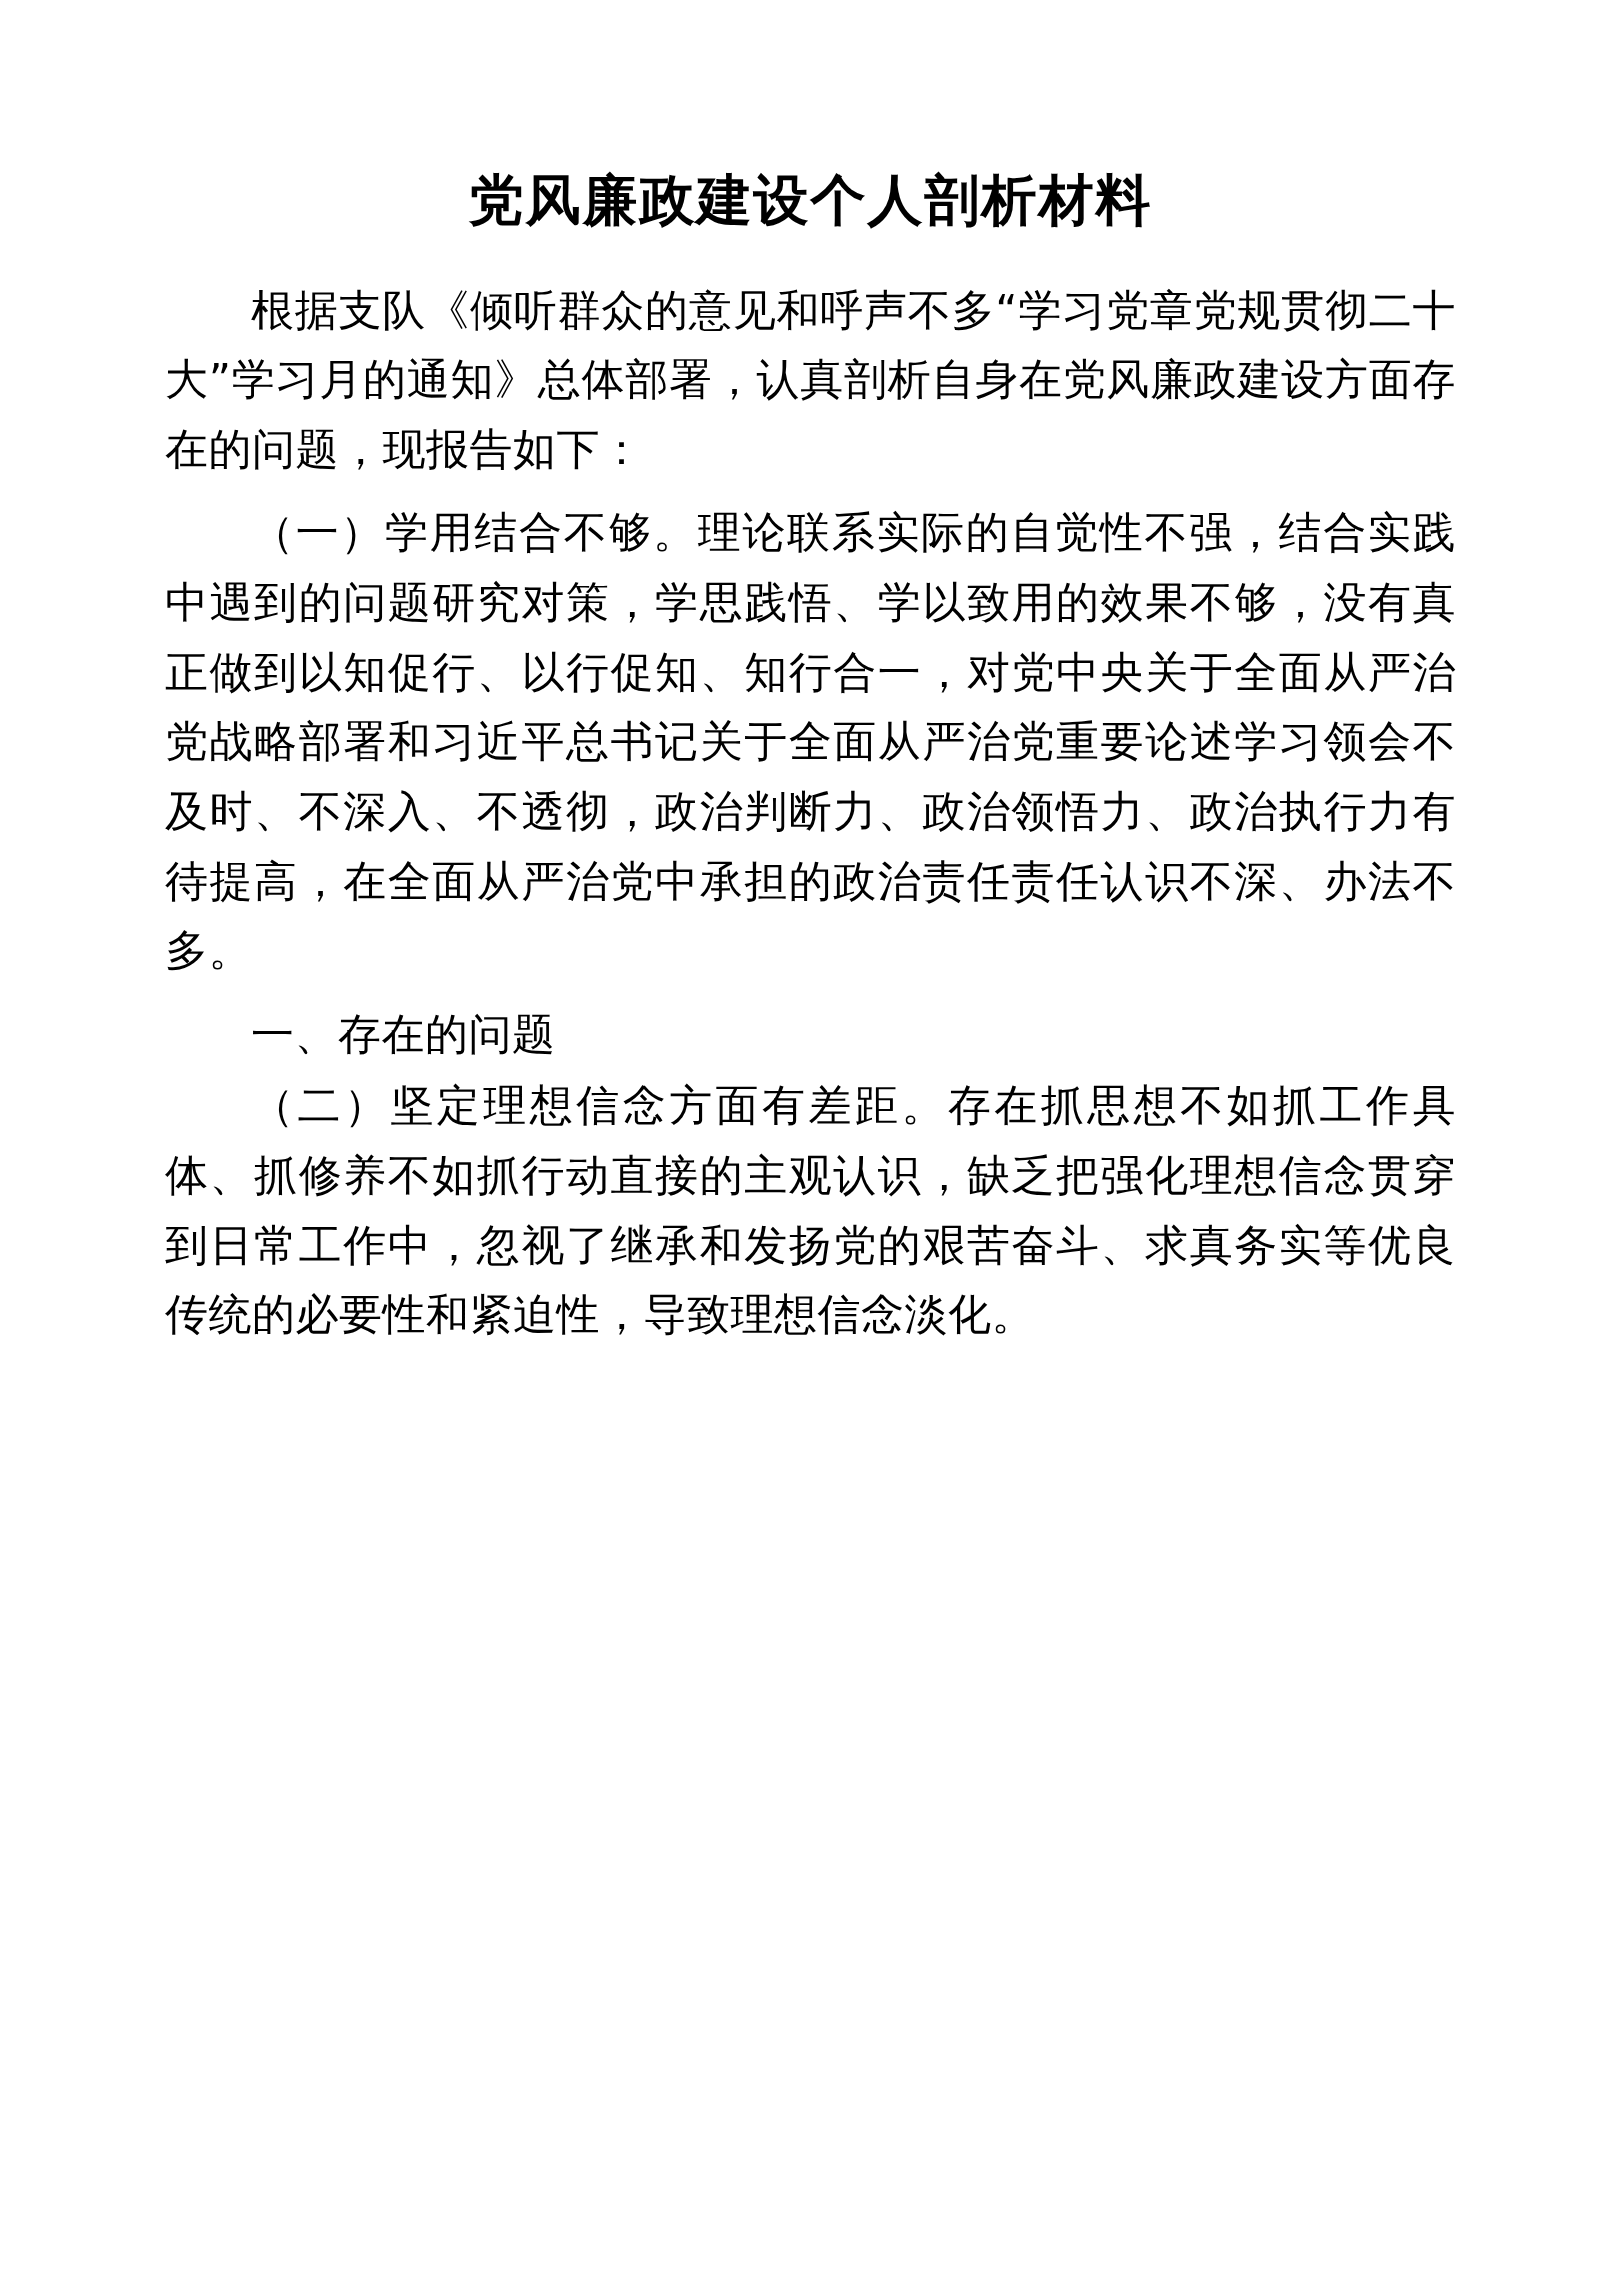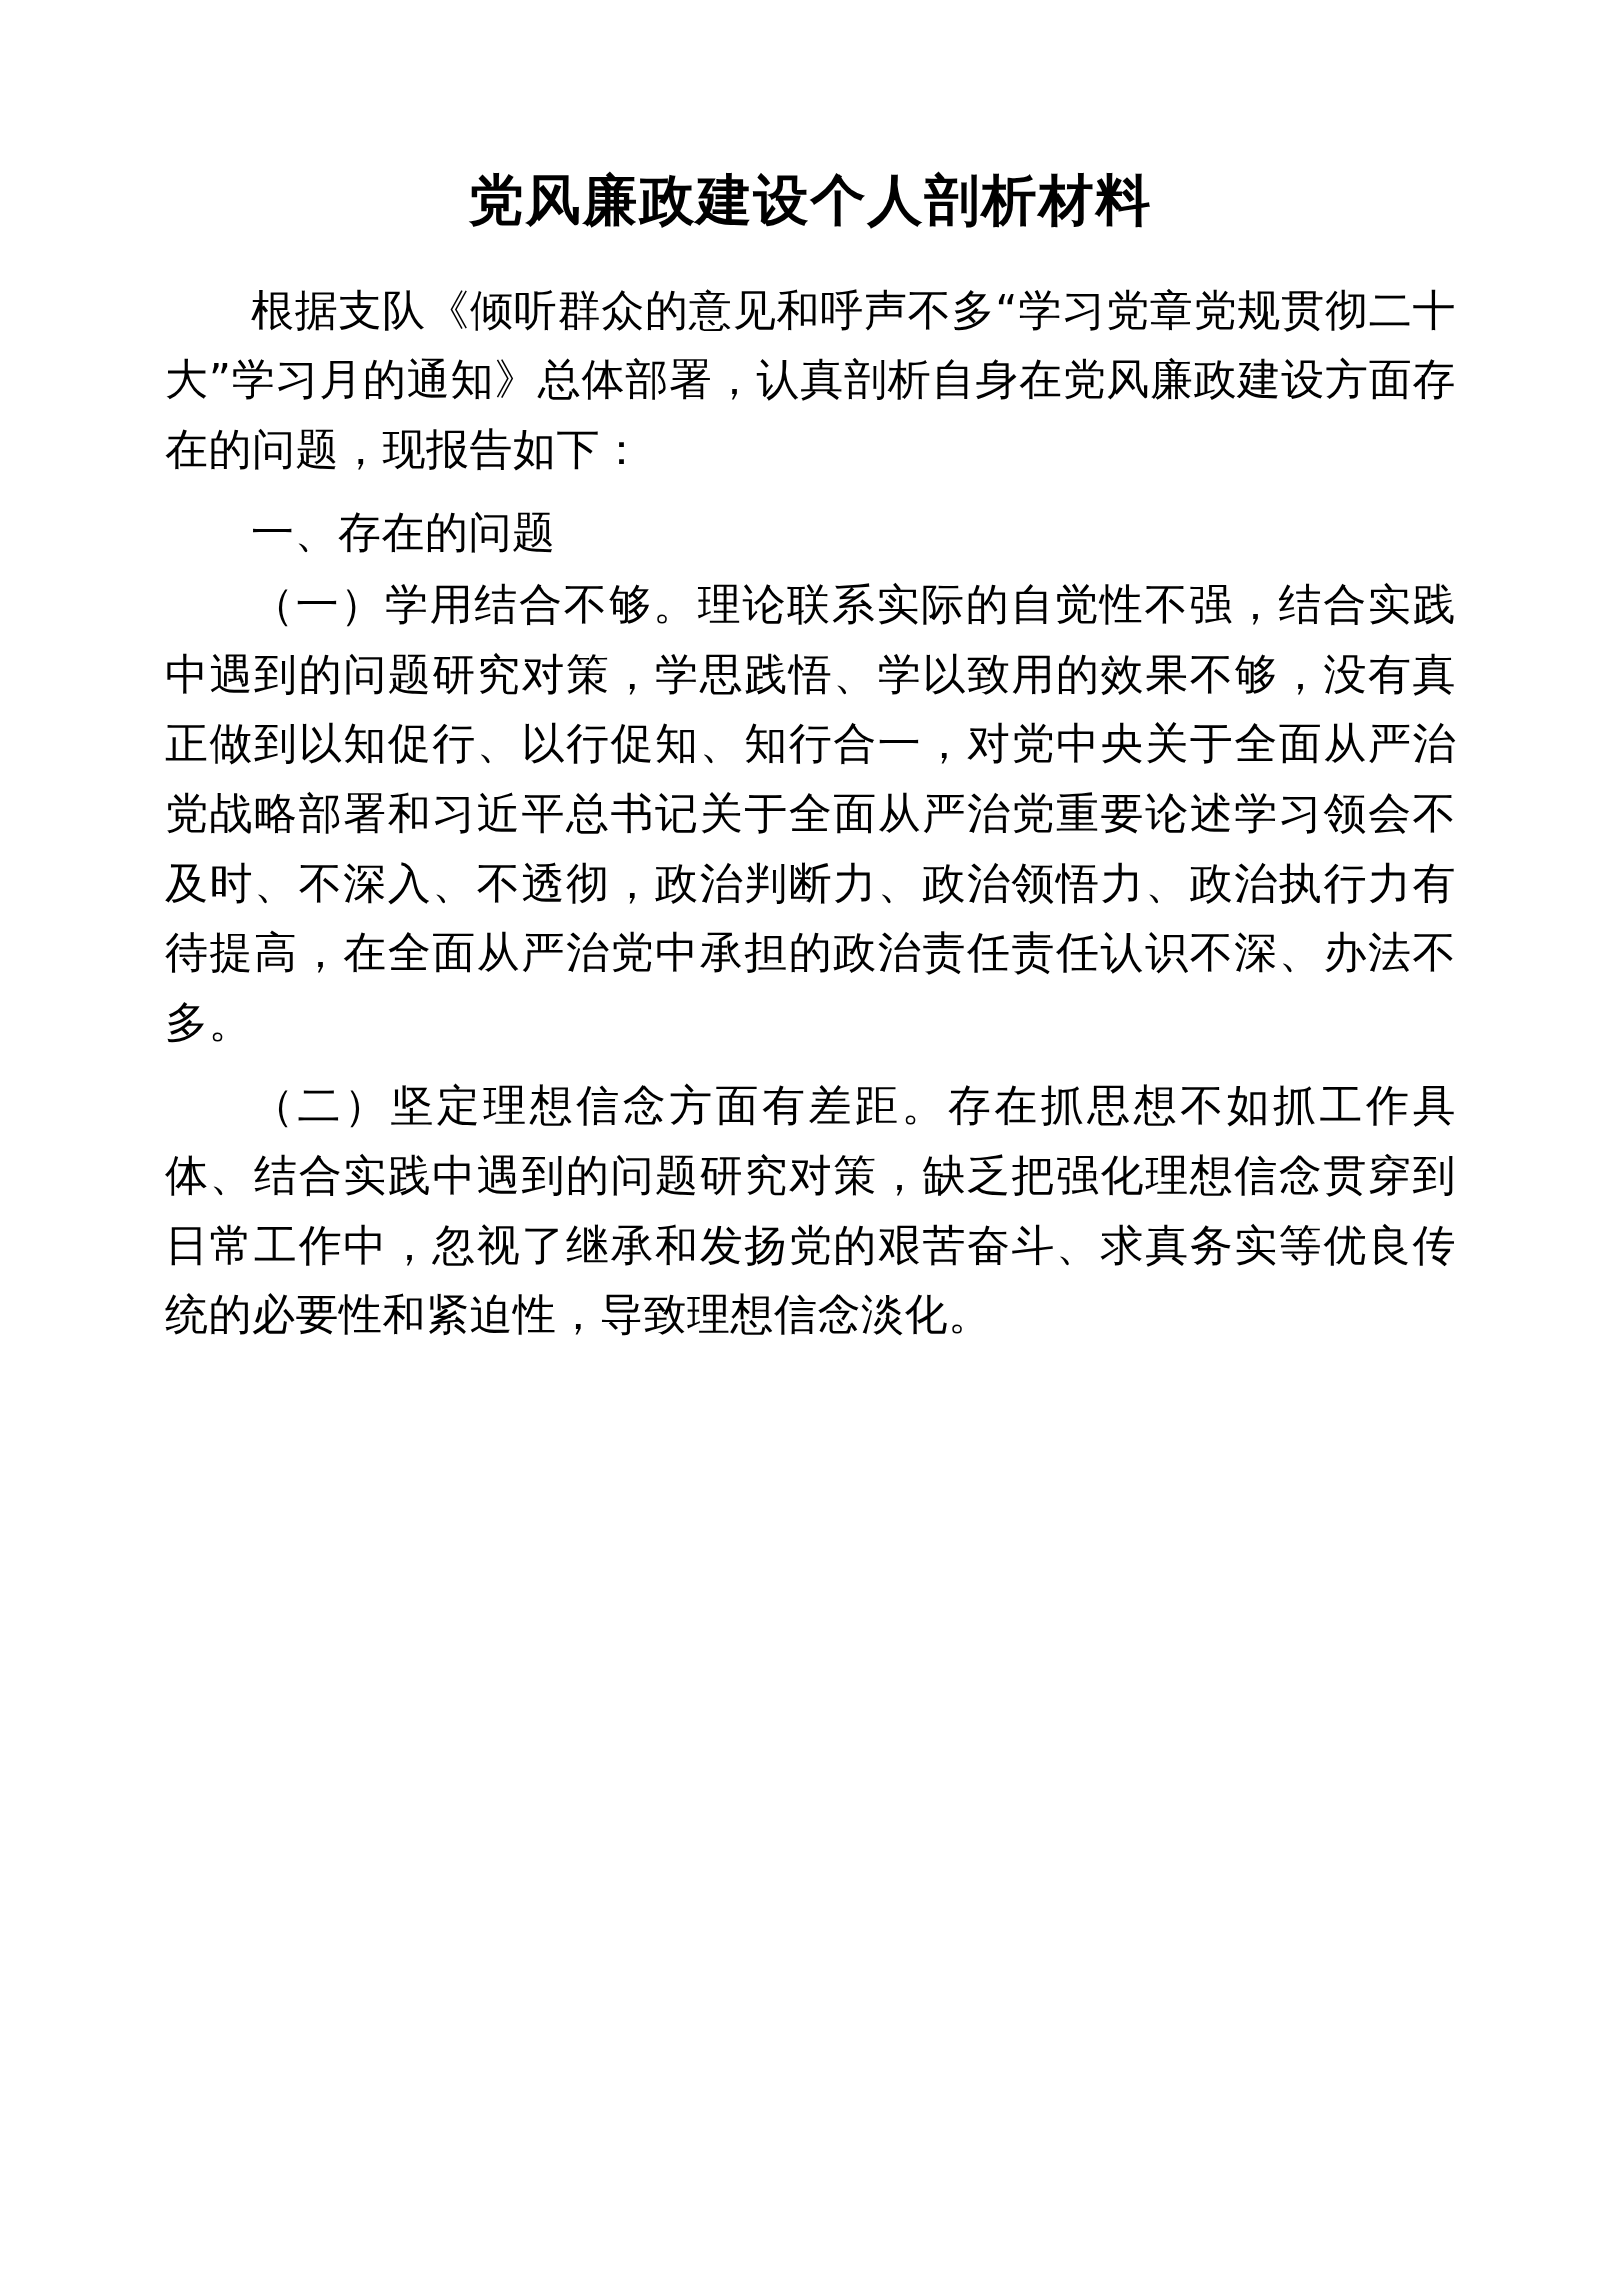--- a/index.html
+++ b/index.html
@@ -44,17 +44,17 @@
   .para.gap {
     margin-bottom: 13.7px;
   }
 </style>
 </head>
 <body>
 
 <div class="page">
   <h1 class="doc-title">党风廉政建设个人剖析材料</h1>
   <p class="para gap">根据支队《倾听群众的意见和呼声不多“学习党章党规贯彻二十大”学习月的通知》总体部署，认真剖析自身在党风廉政建设方面存在的问题，现报告如下：</p>
+  <p class="para gap">（一）学用结合不够。理论联系实际的自觉性不强，结合实践中遇到的问题研究对策，学思践悟、学以致用的效果不够，没有真正做到以知促行、以行促知、知行合一，对党中央关于全面从严治党战略部署和习近平总书记关于全面从严治党重要论述学习领会不及时、不深入、不透彻，政治判断力、政治领悟力、政治执行力有待提高，在全面从严治党中承担的政治责任责任认识不深、办法不多。</p>
   <p class="para tight">一、存在的问题</p>
-  <p class="para gap">（一）学用结合不够。理论联系实际的自觉性不强，结合实践中遇到的问题研究对策，学思践悟、学以致用的效果不够，没有真正做到以知促行、以行促知、知行合一，对党中央关于全面从严治党战略部署和习近平总书记关于全面从严治党重要论述学习领会不及时、不深入、不透彻，政治判断力、政治领悟力、政治执行力有待提高，在全面从严治党中承担的政治责任责任认识不深、办法不多。</p>
-  <p class="para gap">（二）坚定理想信念方面有差距。存在抓思想不如抓工作具体、结合实践中遇到的问题研究对策，缺乏把强化理想信念贯穿到日常工作中，忽视了继承和发扬党的艰苦奋斗、求真务实等优良传统的必要性和紧迫性，导致理想信念淡化。</p>
+  <p class="para gap">（二）坚定理想信念方面有差距。存在抓思想不如抓工作具体、抓修养不如抓行动直接的主观认识，缺乏把强化理想信念贯穿到日常工作中，忽视了继承和发扬党的艰苦奋斗、求真务实等优良传统的必要性和紧迫性，导致理想信念淡化。</p>
 </div>
 
 
 </body></html>

